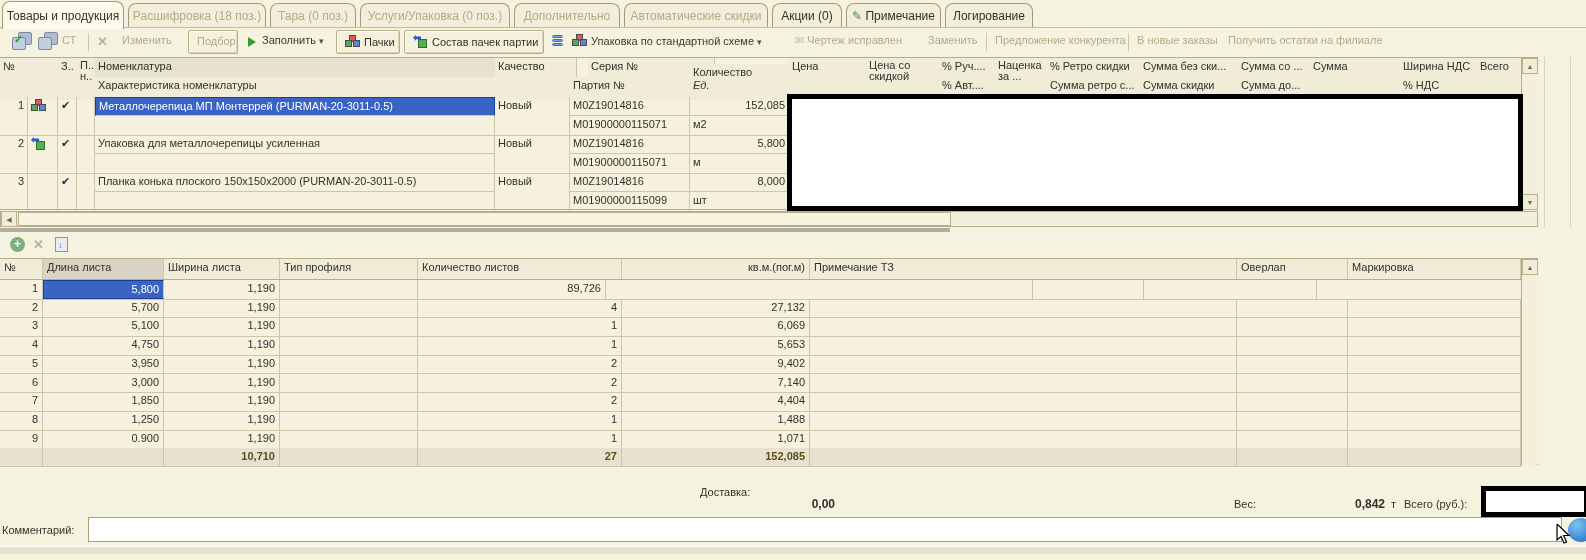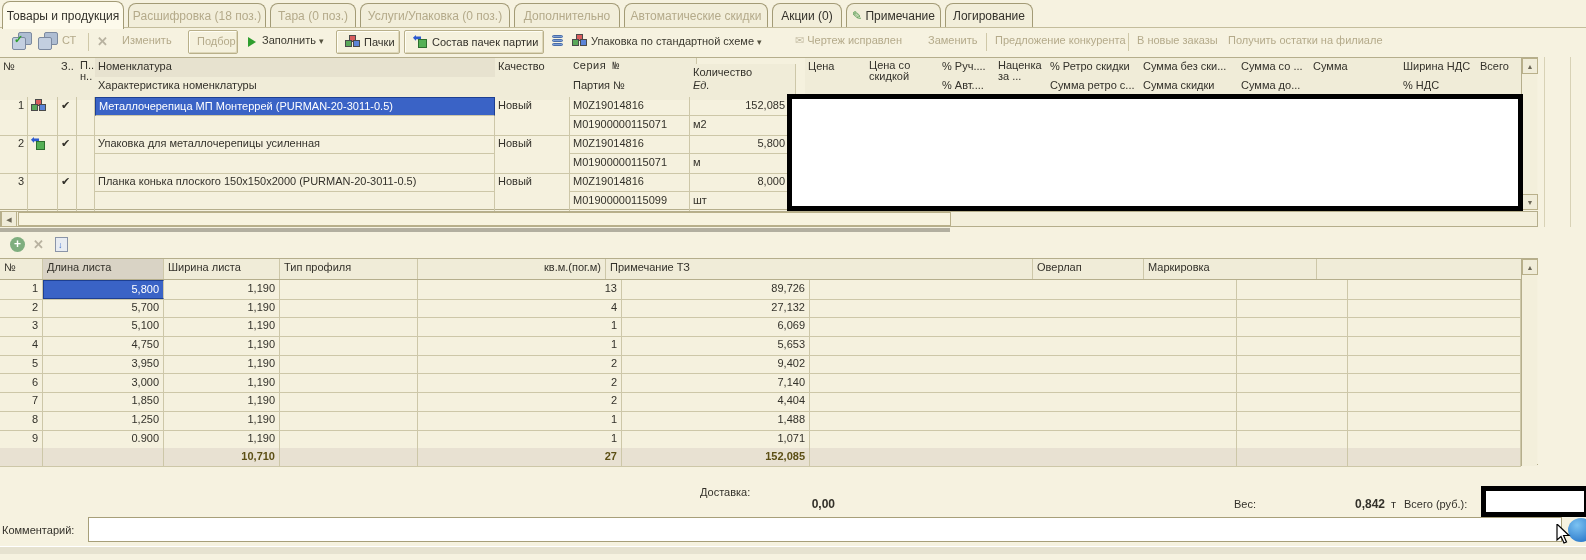--- a/index.html
+++ b/index.html
@@ -117,25 +117,25 @@
       <div class="uhc span" style="left:0;top:0;width:28px;">№</div>
       <div class="uhc span" style="left:28px;top:0;width:30px;"></div>
       <div class="uhc span" style="left:58px;top:0;width:19px;">З..</div>
       <div class="uhc span wrap" style="left:77px;top:0;width:18px;">
           <div>П..</div>
           <div>н..</div>
         </div>
       <div class="uhc" style="left:95px;top:0;width:400px;height:19px;background:#e7e2cf;">Номенклатура</div>
       <div class="uhc" style="left:95px;top:19px;width:400px;height:19px;border-bottom:none;">Характеристика номенклатуры</div>
       <div class="uhc span" style="left:495px;top:0;width:75px;">Качество</div>
-      <div class="uhc" style="left:570px;top:0;width:120px;height:19px;font-family:Liberation Mono, monospace;">Серия №</div>
+      <div class="uhc" style="left:588px;top:0;width:120px;height:19px;">Серия №</div>
       <div class="uhc" style="left:570px;top:19px;width:120px;height:19px;border-bottom:none;">Партия №</div>
       <div class="uhc" style="left:690px;top:0;width:99px;height:19px;margin-top:6px;">Количество</div>
       <div class="uhc" style="left:690px;top:19px;width:99px;height:19px;border-bottom:none;font-style:italic;">Ед.</div>
-      <div class="uhc span" style="left:789px;top:0;width:77px;margin-left:16px;">Цена</div>
+      <div class="uhc span" style="left:789px;top:0;width:77px;">Цена</div>
       <div class="uhc span wrap" style="left:866px;top:0;width:73px;">Цена со скидкой</div>
       <div class="uhc" style="left:939px;top:0;width:56px;height:19px;">% Руч....</div>
       <div class="uhc" style="left:939px;top:19px;width:56px;height:19px;border-bottom:none;">% Авт....</div>
       <div class="uhc span wrap" style="left:995px;top:0;width:52px;">Наценка за ...</div>
       <div class="uhc" style="left:1047px;top:0;width:93px;height:19px;">% Ретро скидки</div>
       <div class="uhc" style="left:1047px;top:19px;width:93px;height:19px;border-bottom:none;">Сумма ретро с...</div>
       <div class="uhc" style="left:1140px;top:0;width:98px;height:19px;">Сумма без ски...</div>
       <div class="uhc" style="left:1140px;top:19px;width:98px;height:19px;border-bottom:none;">Сумма скидки</div>
       <div class="uhc" style="left:1238px;top:0;width:72px;height:19px;">Сумма со ...</div>
       <div class="uhc" style="left:1238px;top:19px;width:72px;height:19px;border-bottom:none;">Сумма до...</div>
@@ -203,32 +203,32 @@
   <div class="greenplus" style="left:10px;top:237px;">+</div>
   <div class="abs" style="left:33px;top:237px;"><span class="xic">✕</span></div>
   <div class="pageic" style="left:55px;top:237px;"></div>
 
   <div class="abs" style="left:0;top:258px;width:1538px;height:207px;background:#f5f1de;border-top:1px solid #b5ae8c;border-bottom:1px solid #b5ae8c;">
     <div class="lrow lhead" style="top:0;height:20px;border-bottom:1px solid #b5ae8c;">
       <div class="lc w0">№</div>
       <div class="lc w1 pressed">Длина листа</div>
       <div class="lc w2">Ширина листа</div>
       <div class="lc w3">Тип профиля</div>
+      <div class="lc w4">Количество листов</div>
       <div class="lc w5 r">кв.м.(пог.м)</div>
       <div class="lc w6">Примечание ТЗ</div>
       <div class="lc w7">Оверлап</div>
       <div class="lc w8">Маркировка</div>
     </div>
 
     <div class="lrow" style="top:21px;">
       <div class="lc w0 r">1</div>
       <div class="lc w1 r sel">5,800</div>
       <div class="lc w2 r">1,190</div>
       <div class="lc w3"></div>
-      <div class="lc w4 r">13</div>
       <div class="lc w5 r">89,726</div>
       <div class="lc w6"></div>
       <div class="lc w7"></div>
       <div class="lc w8"></div>
     </div>
     <div class="lrow" style="top:39.7px;">
       <div class="lc w0 r">2</div>
       <div class="lc w1 r">5,700</div>
       <div class="lc w2 r">1,190</div>
       <div class="lc w3"></div>

